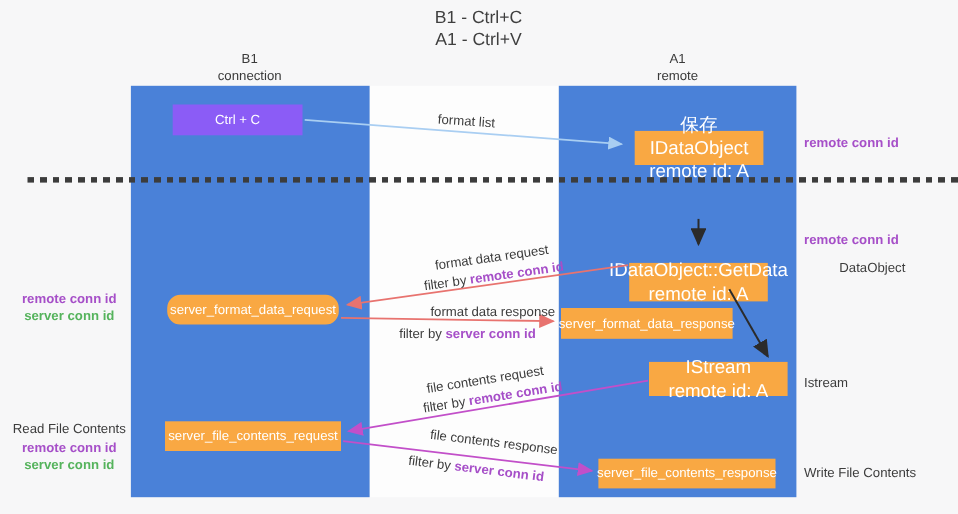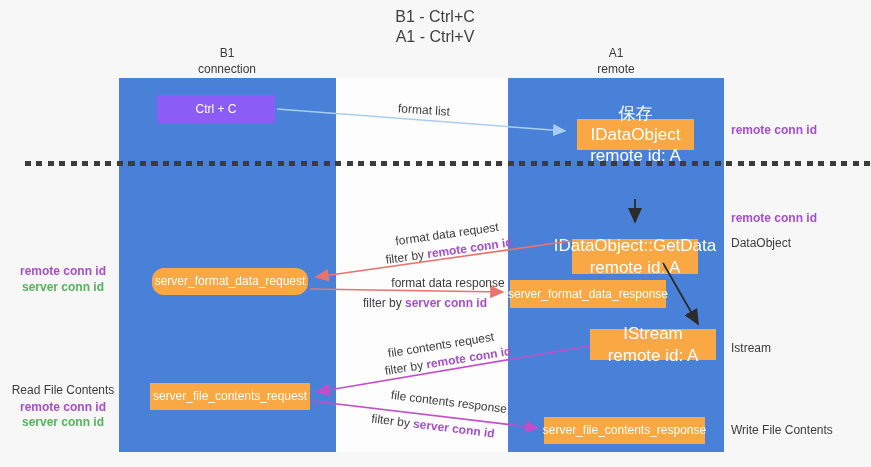--- a/index.html
+++ b/index.html
@@ -134,21 +134,21 @@
     <span>filter by </span><span class="purple">remote conn id</span>
   </div>
 
   <div class="lbl centered" style="left:449px;top:402px;transform:translate(-50%,-50%) rotate(7deg);">file contents response</div>
   <div class="lbl centered" style="left:433px;top:426px;transform:translate(-50%,-50%) rotate(7deg);">
     <span>filter by </span><span class="purple">server conn id</span>
   </div>
 
   <div class="lbl side-right purple" style="top:123px;">remote conn id</div>
   <div class="lbl side-right purple" style="top:211px;">remote conn id</div>
-  <div class="lbl side-right" style="top:236px;">DataObject</div>
+  <div class="lbl side-right" style="top:236px;margin-left:32px;">DataObject</div>
   <div class="lbl side-right" style="top:341px;">Istream</div>
   <div class="lbl side-right" style="top:423px;">Write File Contents</div>
 
   <div class="lbl side-left purple" style="top:264px;">remote conn id</div>
   <div class="lbl side-left greentxt" style="top:280px;">server conn id</div>
   <div class="lbl side-left" style="top:383px;">Read File Contents</div>
   <div class="lbl side-left purple" style="top:400px;">remote conn id</div>
   <div class="lbl side-left greentxt" style="top:415px;">server conn id</div>
 
 </div>

